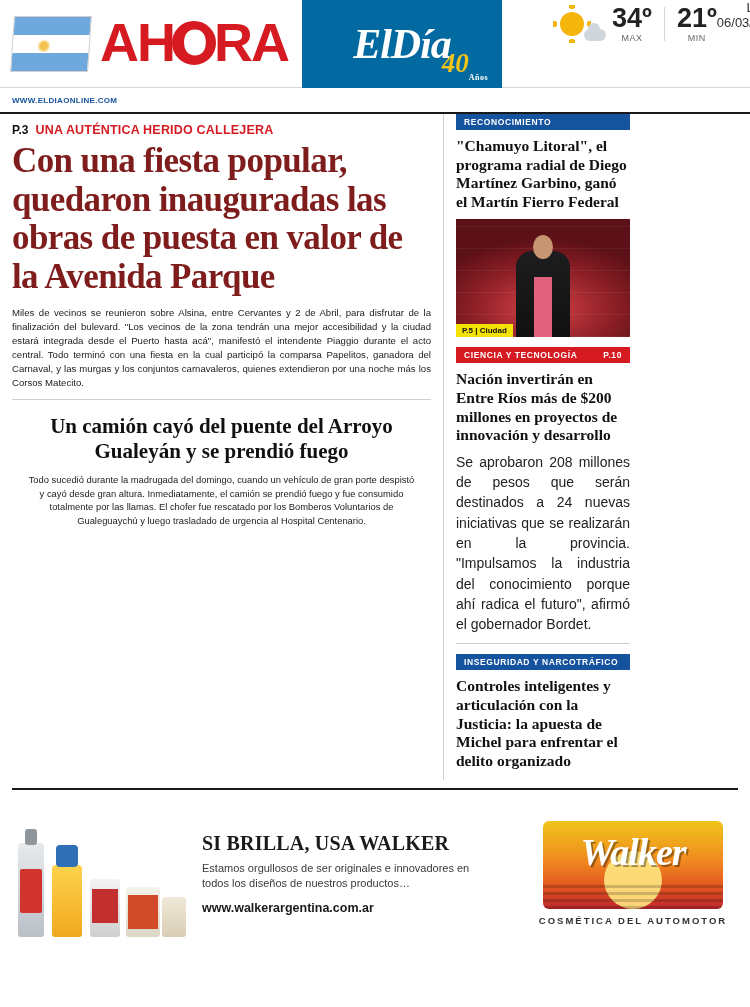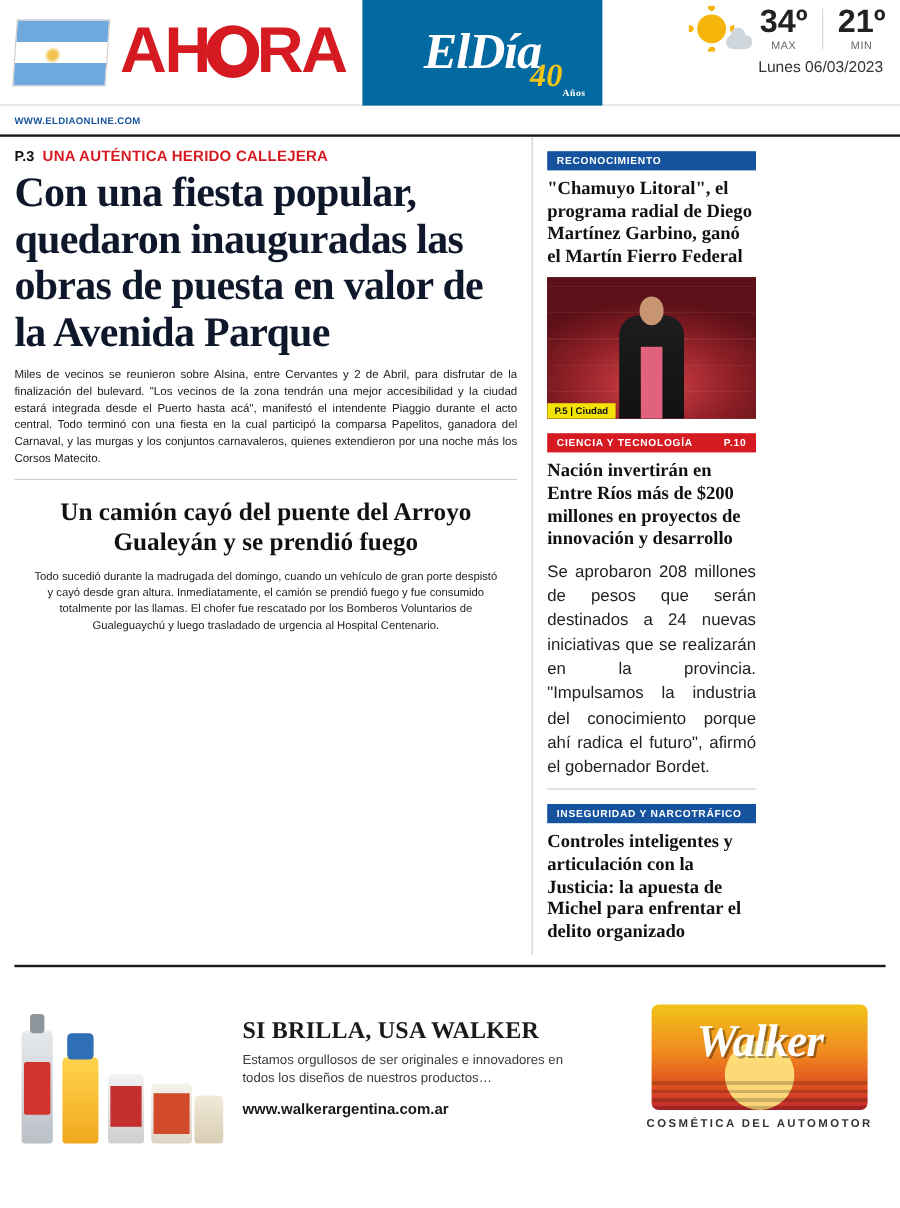--- a/index.html
+++ b/index.html
@@ -104,22 +104,21 @@
     color: #ffffff;
     display: block;
     text-align: right;
     letter-spacing: .5px;
     margin-top: -3px;
     margin-left: 27px;
   }
   .weather {
     width: 190px;
     display: flex;
-    flex-direction: column;
-    justify-content: flex-start;
+    justify-content: space-between;
     padding-right: 12px;
   }
   .w-row {
     display: flex;
     align-items: center;
     justify-content: flex-end;
     gap: 12px;
     height: 48px;
   }
   .sun {
@@ -207,21 +206,21 @@
   .kicker .kick-text {
     font-size: 12.5px; font-weight: bold; color: #d61a21;
     letter-spacing: .2px;
   }
   h1.lead {
     font-family: "Liberation Serif", serif;
     font-weight: bold;
     font-size: 35px;
     line-height: 1.1;
     letter-spacing: -.6px;
-    color: #0f172a;
+    color: #7f1d1d;
     margin-top: 5px;
   }
   .lead-sub {
     font-size: 9.6px;
     line-height: 1.45;
     color: #222;
     margin-top: 10px;
     text-align: justify;
     padding-bottom: 10px;
     border-bottom: 1px solid #cfcfcf;
@@ -300,21 +299,21 @@
   .photo-sub {
     font-size: 9.4px;
     line-height: 1.45;
     color: #222;
     text-align: center;
     margin-top: 9px;
     padding: 0 14px 10px;
   }
 
   
-  .side-block { margin-bottom: 10px; margin-top: 12px; }
+  .side-block { margin-bottom: 10px; }
   .side-head {
     background: #d61a21;
     color: #fff;
     font-size: 8.5px;
     font-weight: bold;
     letter-spacing: .6px;
     padding: 3px 8px;
     display: flex;
     justify-content: space-between;
     align-items: center;

